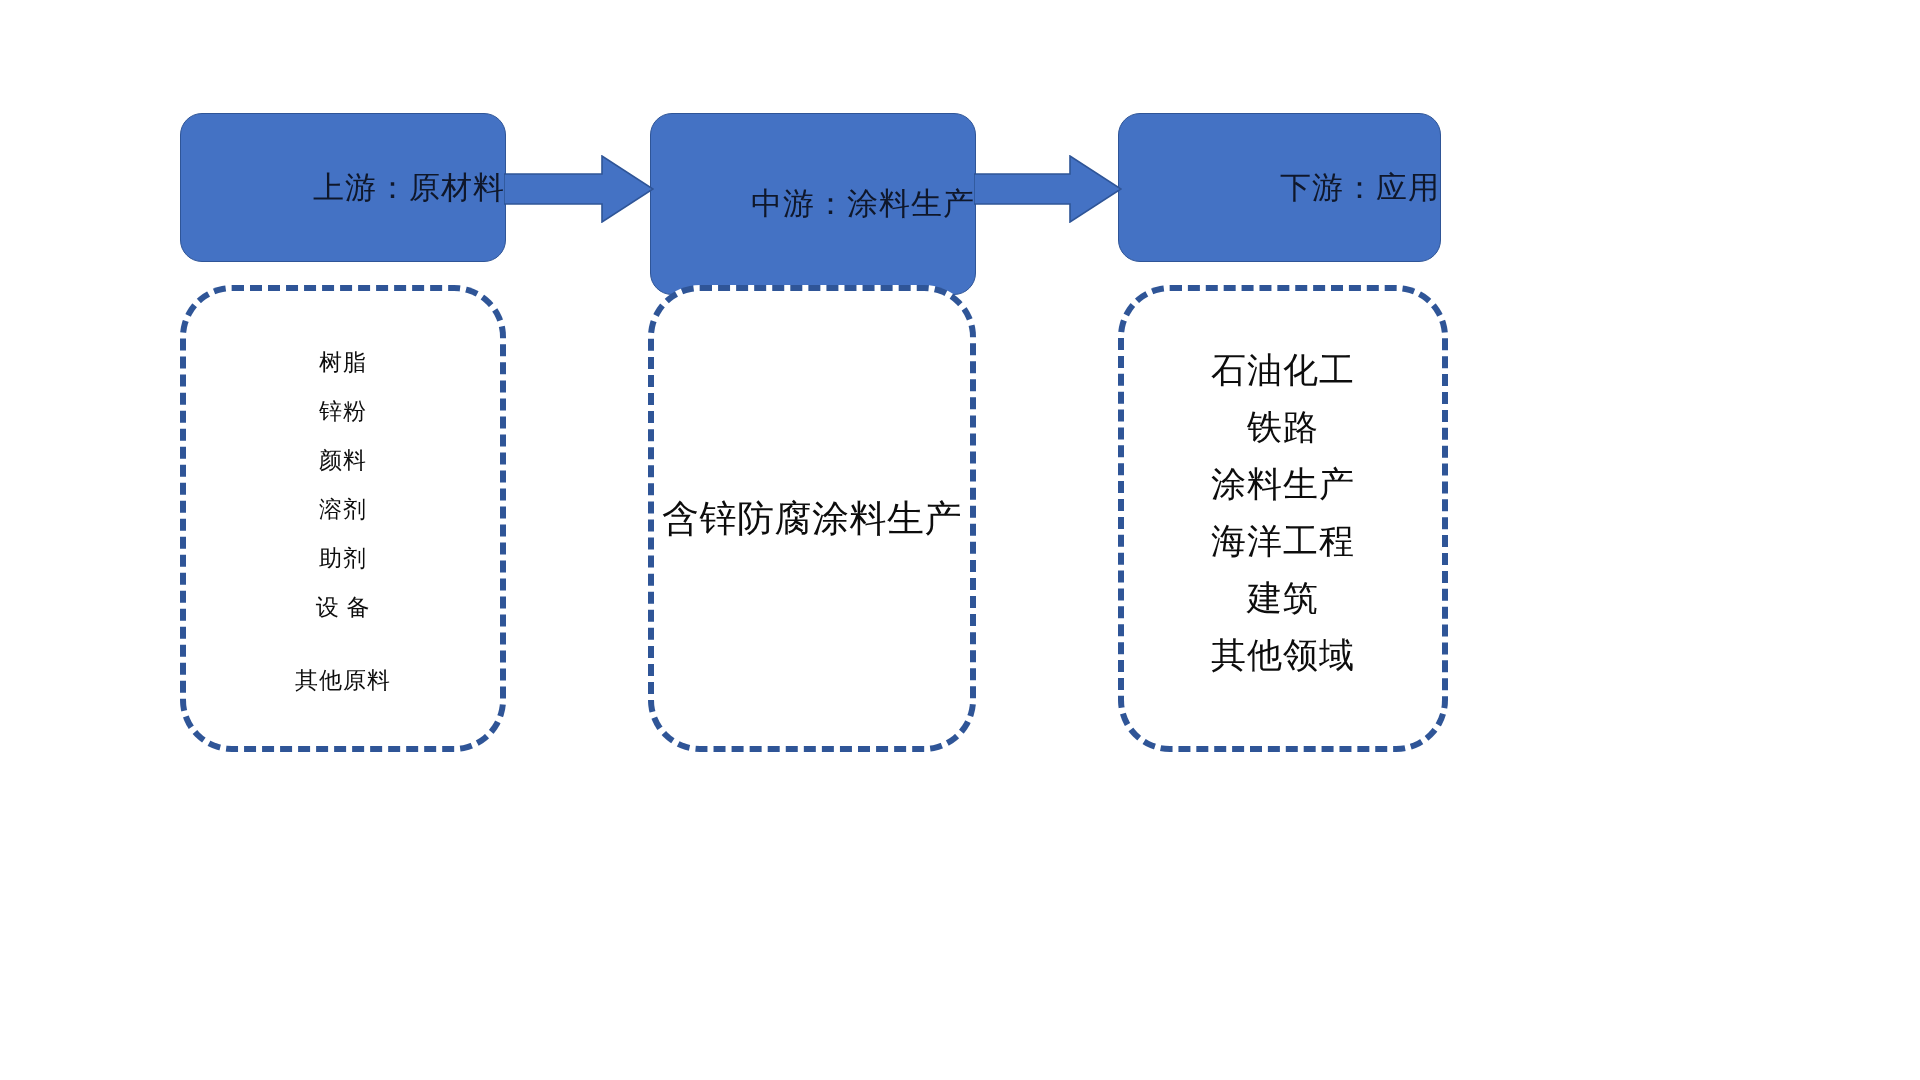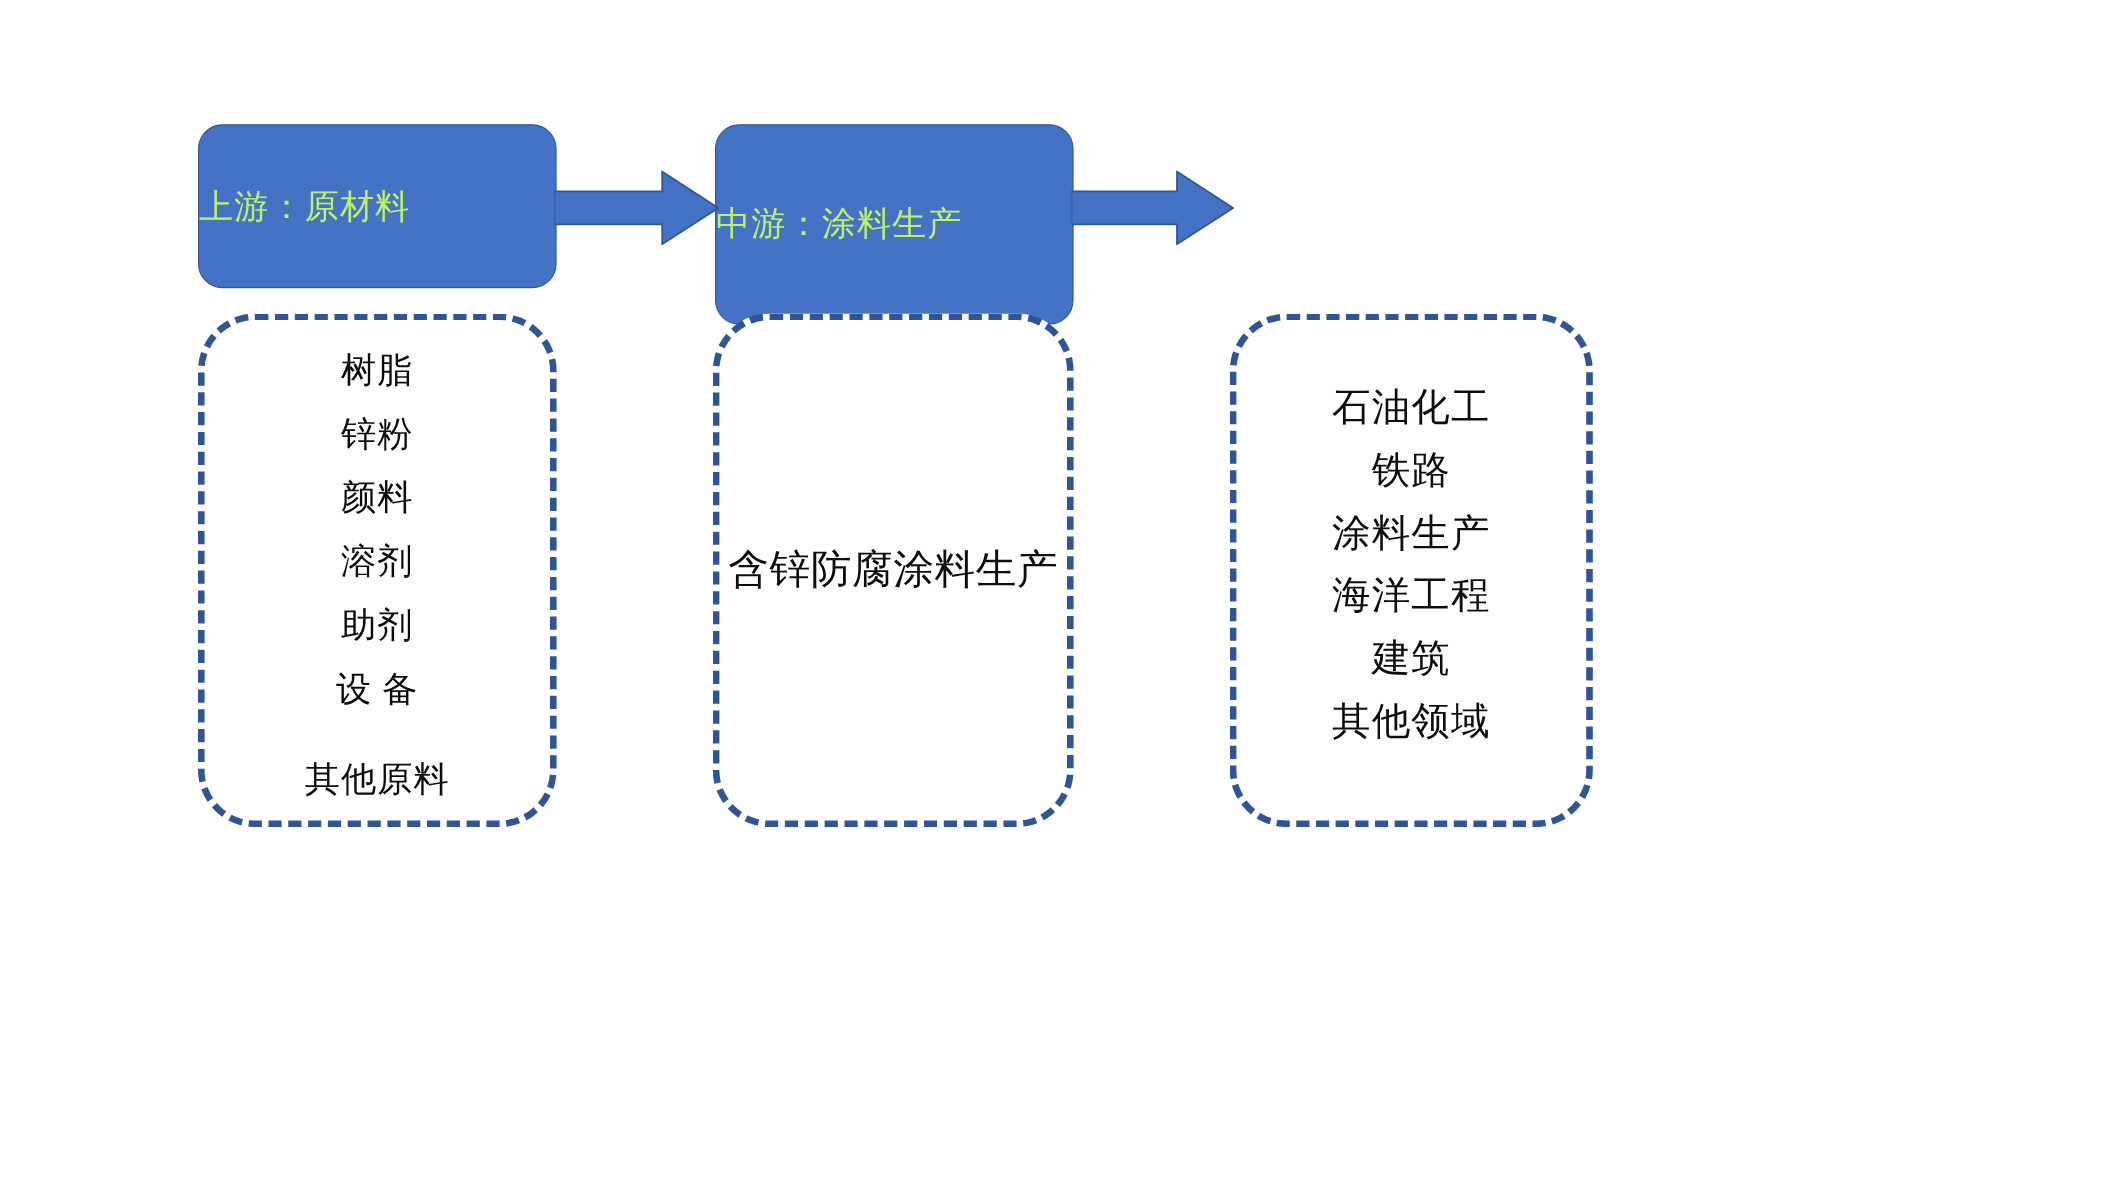--- a/index.html
+++ b/index.html
@@ -25,22 +25,22 @@
 
   
   .hdr-box {
     position: absolute;
     box-sizing: border-box;
     background: #4472C4;
     border: 1px solid #2F5597;
     border-radius: 22px;
     display: flex;
     align-items: center;
-    justify-content: flex-start;
-    color: #bef264;
+    justify-content: flex-end;
+    color: #0f172a;
     font-family: "Liberation Sans", "DejaVu Sans", sans-serif;
     font-size: 31px;
     letter-spacing: 1px;
     white-space: nowrap;
   }
   #hdr-upstream   { left: 180px; top: 113px; width: 326px; height: 149px; }
   #hdr-midstream  { left: 650px; top: 113px; width: 326px; height: 182px; }
   #hdr-downstream { left: 1118px; top: 113px; width: 323px; height: 149px; }
 
   
@@ -69,21 +69,21 @@
   #list-upstream   { left: 180px; top: 285px; width: 326px; height: 467px; padding-top: 6px; }
   #list-midstream  { left: 648px; top: 285px; width: 328px; height: 467px; }
   #list-downstream { left: 1118px; top: 285px; width: 330px; height: 467px; }
 
   .list-item {
     line-height: 1.0;
     white-space: nowrap;
     text-align: center;
   }
   #list-upstream .list-item {
-    font-size: 32px;
+    font-size: 23px;
     margin: 0 0 26px 0;
     letter-spacing: 1px;
   }
   #list-upstream .list-item:last-child { margin-bottom: 0; margin-top: 24px; }
 
   #list-midstream .list-item {
     font-size: 37px;
     letter-spacing: 0.5px;
   }
 
@@ -100,20 +100,23 @@
 <div id="canvas">
 
   <div class="hdr-box" id="hdr-upstream">
     <span>上游：原材料</span>
   </div>
 
   <div class="hdr-box" id="hdr-midstream">
     <span>中游：涂料生产</span>
   </div>
 
+  <div class="hdr-box" id="hdr-downstream">
+    <span>下游：应用</span>
+  </div>
 
   <div class="arrow" id="arrow-1">
     <svg viewBox="0 0 150 68" preserveAspectRatio="none">
       <polygon points="0,19 98,19 98,1 149,34 98,67 98,49 0,49" fill="#4472C4" stroke="#2F5597" stroke-width="1.6" stroke-linejoin="miter"></polygon>
     </svg>
   </div>
 
   <div class="arrow" id="arrow-2">
     <svg viewBox="0 0 148 68" preserveAspectRatio="none">
       <polygon points="0,19 96,19 96,1 147,34 96,67 96,49 0,49" fill="#4472C4" stroke="#2F5597" stroke-width="1.6" stroke-linejoin="miter"></polygon>

